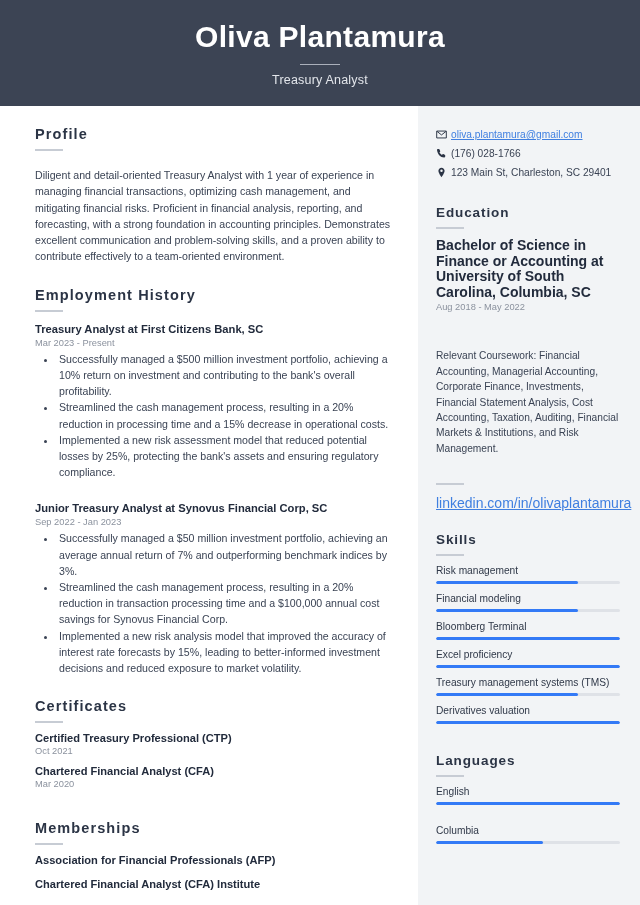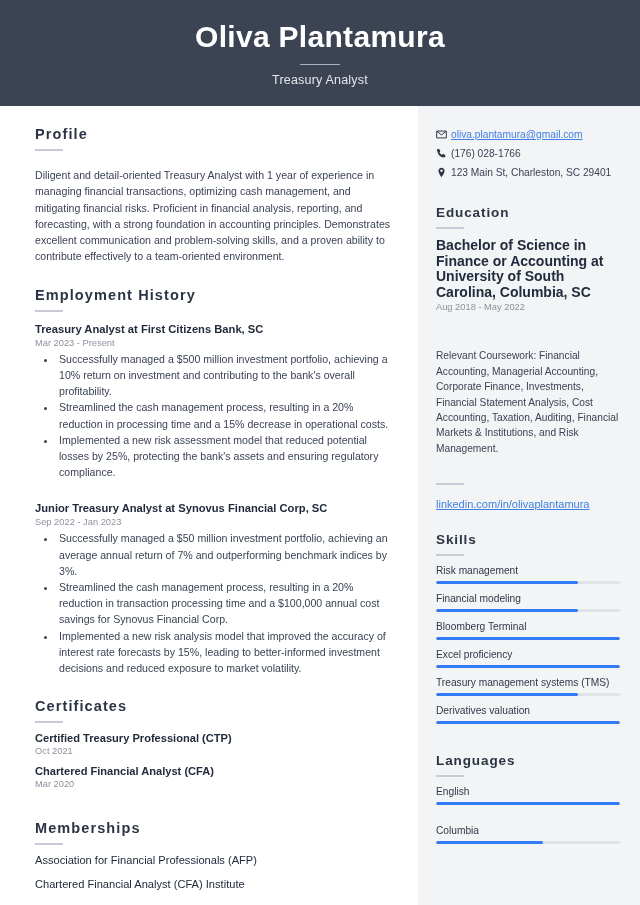--- a/index.html
+++ b/index.html
@@ -119,21 +119,21 @@
     font-weight: bold;
     color: #222b3c;
   }
   .cert-date {
     font-size: 9.3px;
     color: #8b929e;
     margin-top: 2px;
   }
   .mem {
     font-size: 11.1px;
-    font-weight: normal;
+    font-weight: bold;
     color: #222b3c;
     margin-bottom: 12px;
   }
 
   
   .contact-row {
     display: flex;
     align-items: flex-start;
     margin-bottom: 5px;
     font-size: 10.2px;
@@ -168,21 +168,21 @@
     margin: 2px 0 3px 0;
   }
   .edu-desc {
     font-size: 10.2px;
     line-height: 15.4px;
     color: #3a4354;
     margin-top: 36px;
   }
 
   .link-item {
-    font-size: 11px;
+    font-size: 14px;
     color: #3f7fe0;
     text-decoration: underline;
   }
 
   .skill { margin-bottom: 9px; }
   .skill-label {
     font-size: 10.2px;
     color: #2f3848;
     margin-bottom: 5px;
     white-space: nowrap;

